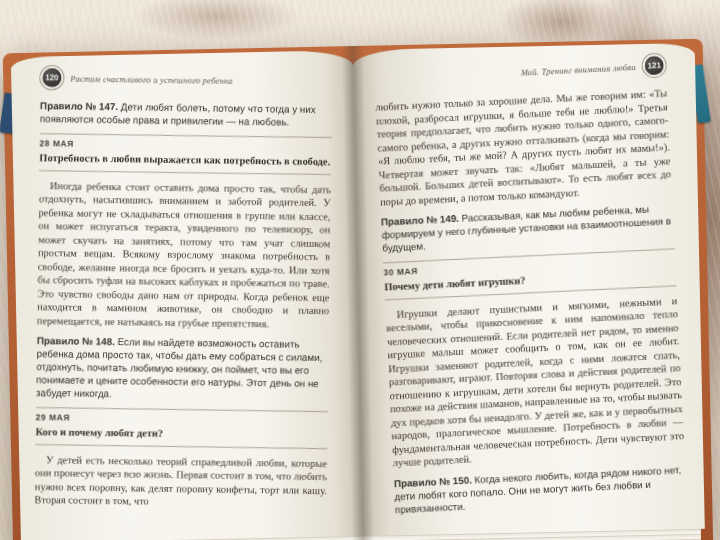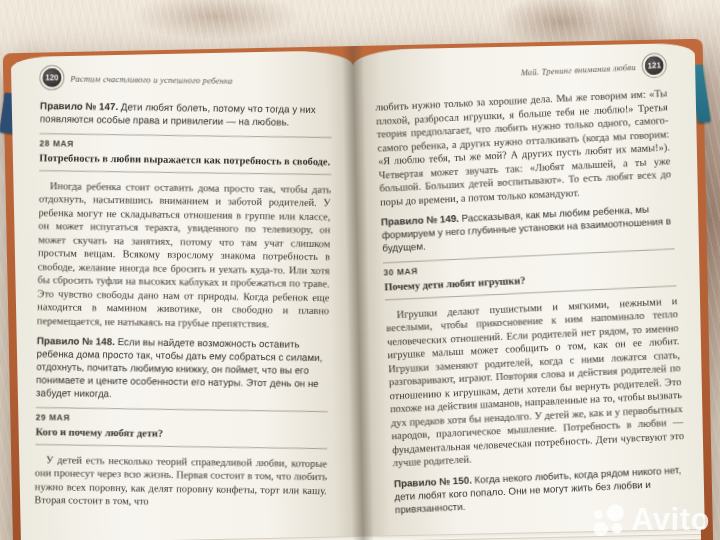--- a/index.html
+++ b/index.html
@@ -126,22 +126,13 @@
           <p class="body-para indent">Игрушки делают пушистыми и мягкими, нежными и веселыми, чтобы прикосновение к ним напоминало тепло человеческих отношений. Если родителей нет рядом, то именно игрушке малыш может сообщить о том, как он ее любит. Игрушки заменяют родителей, когда с ними ложатся спать, разговаривают, играют. Повторяя слова и действия родителей по отношению к игрушкам, дети хотели бы вернуть родителей. Это похоже на действия шаманов, направленные на то, чтобы вызвать дух предков хотя бы ненадолго. У детей же, как и у первобытных народов, пралогическое мышление. Потребность в любви — фундаментальная человеческая потребность. Дети чувствуют это лучше родителей.</p>
 
           <p class="rule"><span class="rule-label">Правило № 150.</span><span> Когда некого любить, когда рядом никого нет, дети любят кого попало. Они не могут жить без любви и привязанности.</span></p>
         </div>
       </div>
 
     </div>
     <div class="spine"></div>
   </div>
 
-  <div class="watermark">
-    <svg width="36" height="36" viewBox="0 0 40 40">
-      <circle cx="9" cy="14" r="5" fill="rgba(255,255,255,.82)"></circle>
-      <circle cx="12" cy="30" r="8" fill="rgba(255,255,255,.82)"></circle>
-      <circle cx="28" cy="12" r="9.5" fill="rgba(255,255,255,.82)"></circle>
-      <circle cx="30" cy="29" r="6" fill="rgba(255,255,255,.82)"></circle>
-    </svg>
-    <span>Avito</span>
-  </div>
 </div>
 
 </body></html>

